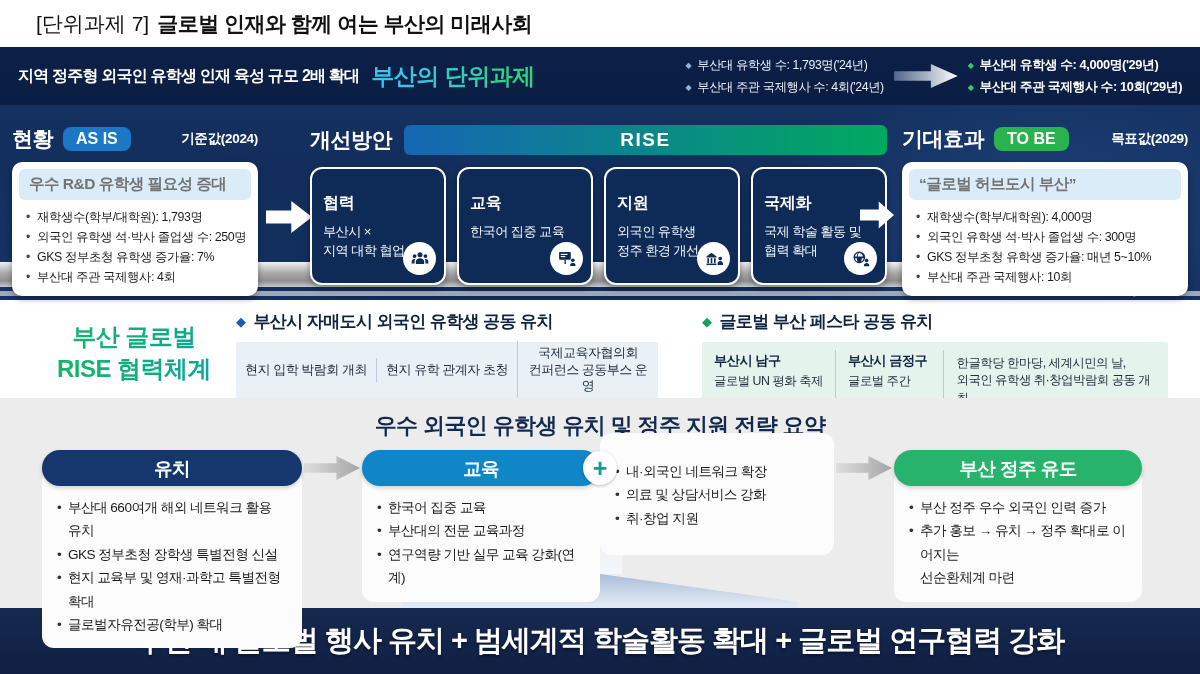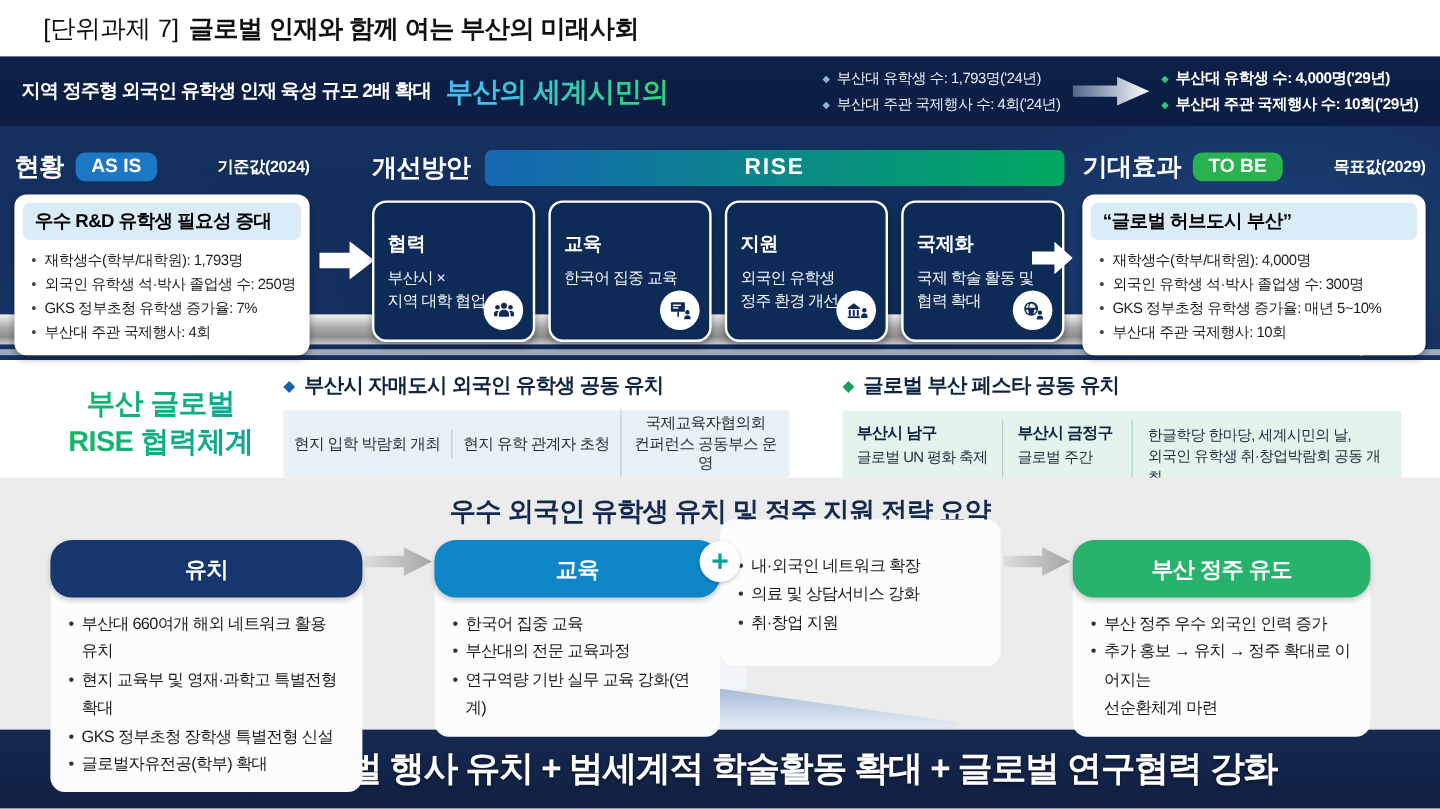--- a/index.html
+++ b/index.html
@@ -35,21 +35,21 @@
   .gray-line { position:absolute; left:0; top:186px; width:1200px; height:5px; background:#ccd2d9; opacity:.75; z-index:0; }
 
   .sec-head { display:flex; align-items:center; }
   .sec-label { font-size:21px; font-weight:800; color:#fff; letter-spacing:-0.5px; }
   .badge { margin-left:10px; padding:3px 13px; border-radius:8px; font-size:16px; font-weight:800; color:#fff; letter-spacing:0; }
   .badge.blue { background:#1c78c5; }
   .badge.green { background:#29b34f; }
   .ref { margin-left:auto; font-size:13.5px; font-weight:800; color:#fff; letter-spacing:-0.3px; }
 
   .white-card { margin-top:9px; background:#fff; border-radius:10px; padding:7px 7px 9px; box-shadow:0 3px 6px rgba(0,0,0,.35); position:relative; z-index:1; }
-  .white-card .card-hd { background:#d9ecf8; border-radius:6px; padding:5px 10px; font-size:15.5px; font-weight:800; color:#000000; letter-spacing:-0.5px; }
+  .white-card .card-hd { background:#d9ecf8; border-radius:6px; padding:5px 10px; font-size:15.5px; font-weight:800; color:#737373; letter-spacing:-0.5px; }
   .white-card ul { list-style:none; padding:7px 4px 0 7px; }
   .white-card li { position:relative; padding-left:11px; font-size:12.4px; color:#1d1d1d; line-height:1.62; letter-spacing:-0.4px; }
   .white-card li::before { content:"•"; position:absolute; left:0; color:#444; }
 
   .asis-col { position:absolute; left:12px; top:20px; width:246px; z-index:1; }
   .tobe-col { position:absolute; left:902px; top:20px; width:286px; z-index:1; }
 
   .imp-col { position:absolute; left:310px; top:20px; width:577px; z-index:1; }
   .rise-banner { flex:1; margin-left:12px; height:30px; border-radius:6px; background:linear-gradient(90deg,#1566b3,#00a95f); display:flex; align-items:center; justify-content:center; font-size:19px; font-weight:800; color:#fff; letter-spacing:1.5px; }
   .cards-row { margin-top:12px; display:flex; gap:11px; }
@@ -83,21 +83,21 @@
   .group-box.green .cell { padding:2px 12px; }
   .group-box.green .cell + .cell { border-left:1px solid #a9d5c2; }
   .group-box.green .cell .t { font-size:13.2px; font-weight:800; color:#0e2440; letter-spacing:-0.5px; }
   .group-box.green .cell .d { margin-top:3px; font-size:12.4px; color:#22303f; letter-spacing:-0.5px; line-height:1.4; white-space:pre-line; }
   .g2 .cell.c1 { width:148px; } .g2 .cell.c2 { width:120px; } .g2 .cell.c3 { width:252px; }
 
   
   .strategy { position:absolute; top:398px; left:0; width:1200px; height:210px; background:#ececec; }
   .strat-title { text-align:center; padding-top:13px; font-size:22px; font-weight:800; color:#13294f; letter-spacing:-0.6px; }
   .cols-row { position:absolute; top:52px; left:42px; width:1116px; display:flex; align-items:flex-start; }
-  .pill { height:48px; border-radius:18px; display:flex; align-items:center; justify-content:center; font-size:18.5px; font-weight:800; color:#fff; letter-spacing:-0.5px; position:relative; z-index:2; box-shadow:0 2px 4px rgba(0,0,0,.18); }
+  .pill { height:36px; border-radius:18px; display:flex; align-items:center; justify-content:center; font-size:18.5px; font-weight:800; color:#fff; letter-spacing:-0.5px; position:relative; z-index:2; box-shadow:0 2px 4px rgba(0,0,0,.18); }
   .col-body { margin-top:-17px; background:#fcfcfc; border-radius:12px; padding:27px 15px 12px; min-height:122px; position:relative; z-index:1; }
   .col-body ul { list-style:none; }
   .col-body li { position:relative; padding-left:11px; font-size:13.6px; color:#1b1b1b; line-height:1.72; letter-spacing:-0.55px; white-space:pre-line; }
   .col-body li::before { content:"•"; position:absolute; left:0; color:#333; }
   .strat-col.c1 { width:260px; }
   .joined { width:472px; position:relative; display:flex; }
   .strat-col.c2 { width:238px; } .strat-col.c3 { width:234px; }
   .strat-col.c4 { width:248px; }
   .pill.p1 { background:#15376e; }
   .pill.p2 { background:#0e86c8; }
@@ -117,21 +117,21 @@
 
 <div class="stage">
 
   <div class="title-bar">
     <span class="prefix">[단위과제 7]</span>
     <span class="main">글로벌 인재와 함께 여는 부산의 미래사회</span>
   </div>
 
   <div class="hero">
     <span class="hero-headline">지역 정주형 외국인 유학생 인재 육성 규모 2배 확대</span>
-    <span class="hero-highlight">부산의 세계시민의</span>
+    <span class="hero-highlight">부산의 단위과제</span>
     <div class="hero-stats">
       <div class="stat-col current">
         <div class="stat-line">
             <span class="dia">◆</span>
             <span>부산대 유학생 수: 1,793명('24년)</span>
           </div>
         <div class="stat-line">
             <span class="dia">◆</span>
             <span>부산대 주관 국제행사 수: 4회('24년)</span>
           </div>
@@ -301,22 +301,22 @@
 
   <div class="strategy">
     <div class="strat-title">우수 외국인 유학생 유치 및 정주 지원 전략 요약</div>
     <div class="cols-row">
 
       <div class="strat-col c1">
         <div class="pill p1">유치</div>
         <div class="col-body">
           <ul>
             <li>부산대 660여개 해외 네트워크 활용 유치</li>
+            <li>GKS 정부초청 장학생 특별전형 신설</li>
             <li>현지 교육부 및 영재·과학고 특별전형 확대</li>
-            <li>GKS 정부초청 장학생 특별전형 신설</li>
             <li>글로벌자유전공(학부) 확대</li>
           </ul>
         </div>
       </div>
 
       <div class="strat-arrow"></div>
 
       <div class="joined">
         <div class="strat-col c2">
           <div class="pill p2">교육</div>

